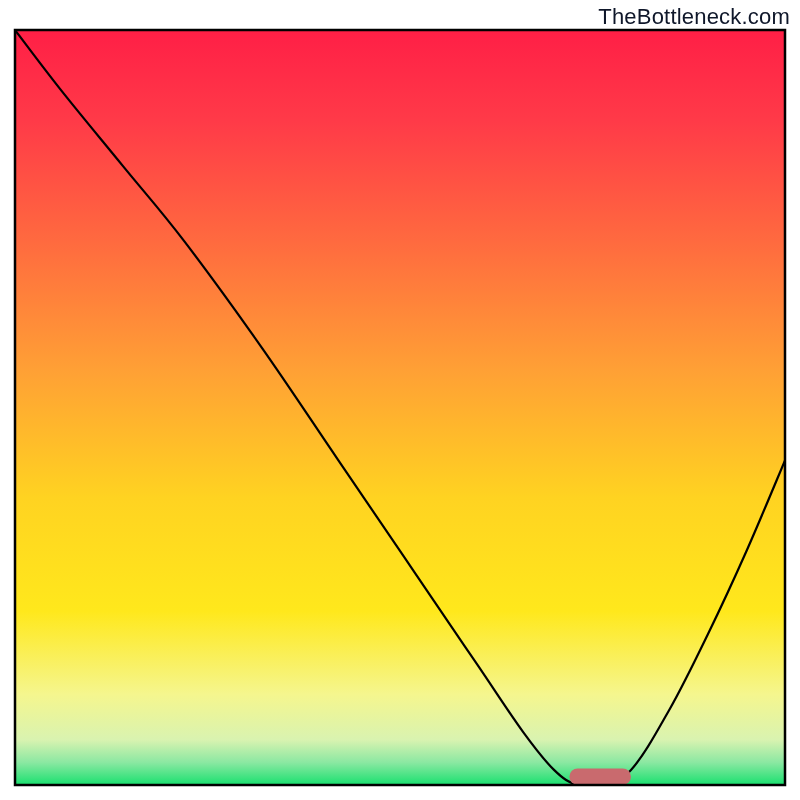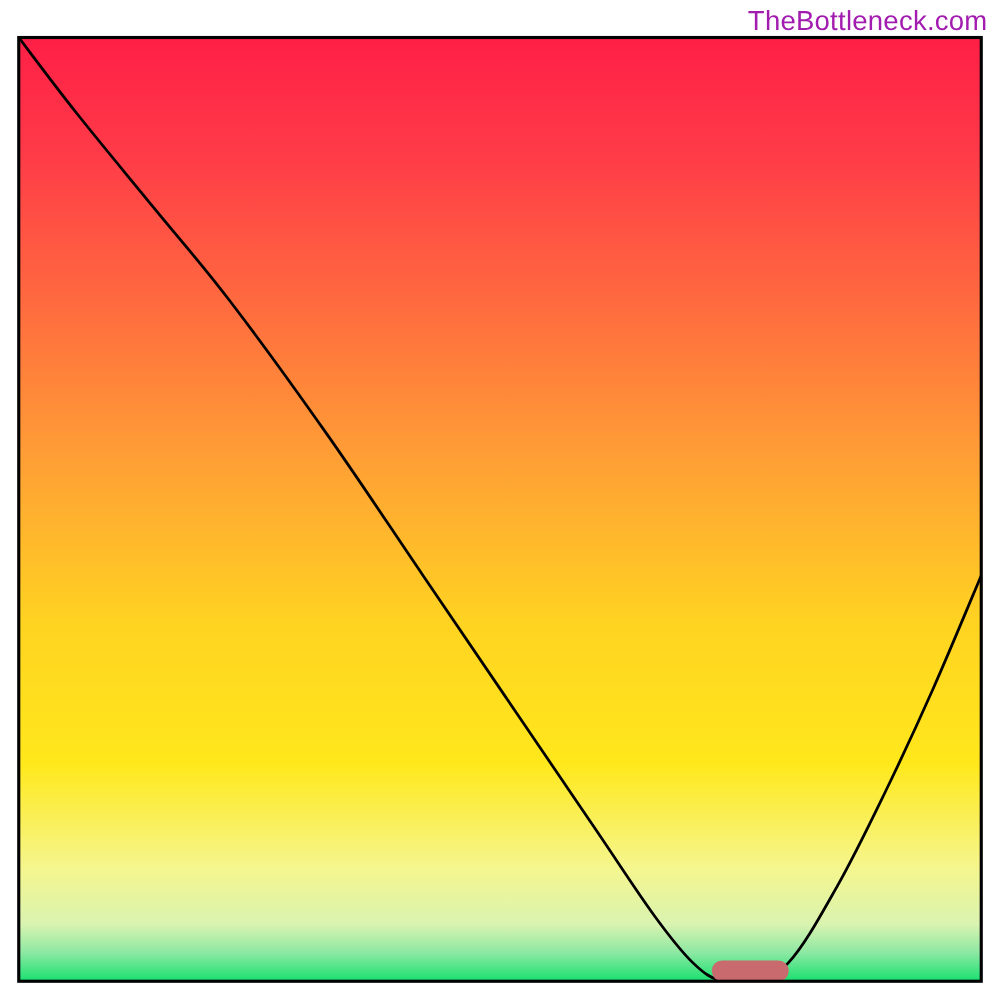--- a/index.html
+++ b/index.html
@@ -14,21 +14,21 @@
     position: relative;
     width: 800px;
     height: 800px;
   }
   .watermark {
     position: absolute;
     top: 4px;
     right: 10px;
     font-size: 22px;
     font-weight: 500;
-    color: #a21caf;
+    color: #0f172a;
     letter-spacing: 0.2px;
   }
   svg.chart {
     position: absolute;
     left: 0;
     top: 0;
     width: 800px;
     height: 800px;
     display: block;
   }

